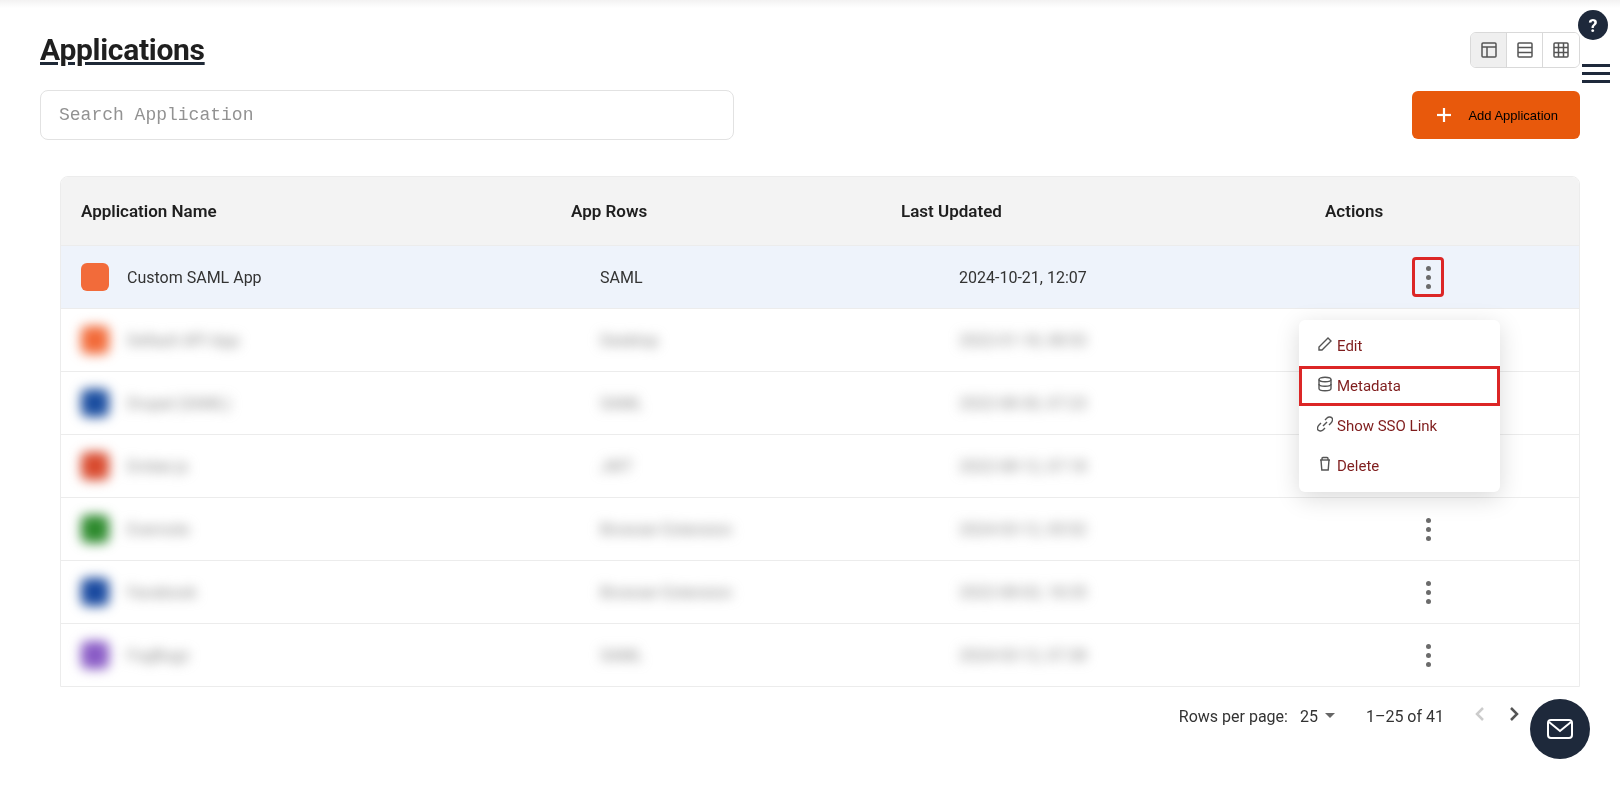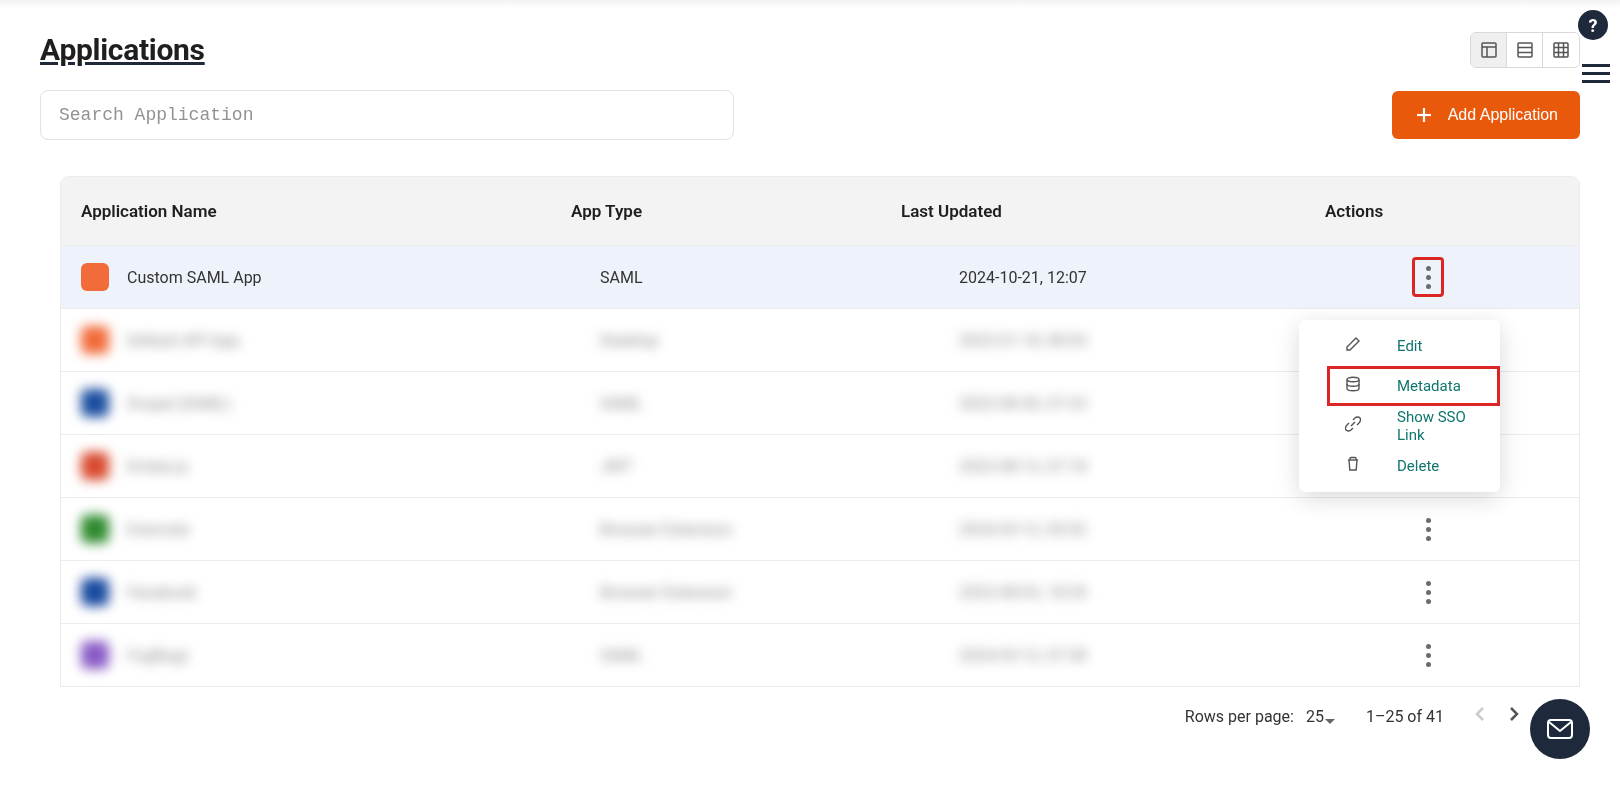--- a/index.html
+++ b/index.html
@@ -68,26 +68,26 @@
       padding: 0 18px;
       font-size: 18px;
       color: #404040;
       outline: none;
       font-family: Liberation Mono, monospace;
     }
     .search-input::placeholder { color: #929292; }
 
     .add-btn {
       background: #e8590c;
-      color: #ffffff;
+      color: #000000;
       border: none;
       border-radius: 6px;
       height: 48px;
       padding: 0 22px;
-      font-size: 16px;
+      font-size: 13px;
       font-weight: 500;
       display: flex;
       align-items: center;
       gap: 14px;
       cursor: pointer;
     }
 
     .table-wrap {
       border: 1px solid #ececec;
       border-radius: 8px 8px 0 0;
@@ -168,26 +168,25 @@
       background: #fff;
       border-radius: 6px;
       box-shadow: 0 6px 24px rgba(0,0,0,0.15);
       z-index: 10;
       padding: 6px 0;
     }
     .dropdown-item {
       height: 40px;
       display: flex;
       align-items: center;
-      gap: 36px;
+      gap: 4px;
       padding: 0 18px;
       font-size: 15px;
-      color: #0f766e;
-      cursor: pointer;
-      margin-left: 28px;
+      color: #7f1d1d;
+      cursor: pointer;
     }
     .dropdown-item.highlighted {
       outline: 3px solid #dc2626;
       outline-offset: -3px;
     }
     .dropdown-item svg { flex-shrink: 0; }
 
     .pagination {
       display: flex;
       align-items: center;
@@ -197,21 +196,22 @@
       font-size: 16px;
       color: #333;
     }
     .rows-per {
       display: flex;
       align-items: center;
       gap: 12px;
     }
     .rows-val {
       display: flex;
-      align-items: flex-end;
+      align-items: center;
+      gap: 6px;
       cursor: pointer;
     }
     .page-nav {
       display: flex;
       align-items: center;
       gap: 22px;
     }
     .nav-btn { cursor: pointer; color: #555; }
     .nav-btn.disabled { color: #ccc; cursor: default; }
 
@@ -300,21 +300,21 @@
           <line x1="10" y1="3" x2="10" y2="17"></line>
           <line x1="3" y1="10" x2="17" y2="10"></line>
         </svg>
       <span>Add Application</span>
     </button>
   </div>
 
   <div class="table-wrap">
     <div class="table-header">
       <div>Application Name</div>
-      <div>App Type</div>
+      <div>App Rows</div>
       <div>Last Updated</div>
       <div style="padding-left:14px;">Actions</div>
     </div>
     <div id="tbody">
         <div class="table-row active">
           <div class="cell-name">
             <div class="app-icon" style="background: rgb(242, 107, 58);"></div>
             <span>Custom SAML App</span>
           </div>
           <div class="cell-type">SAML</div>

